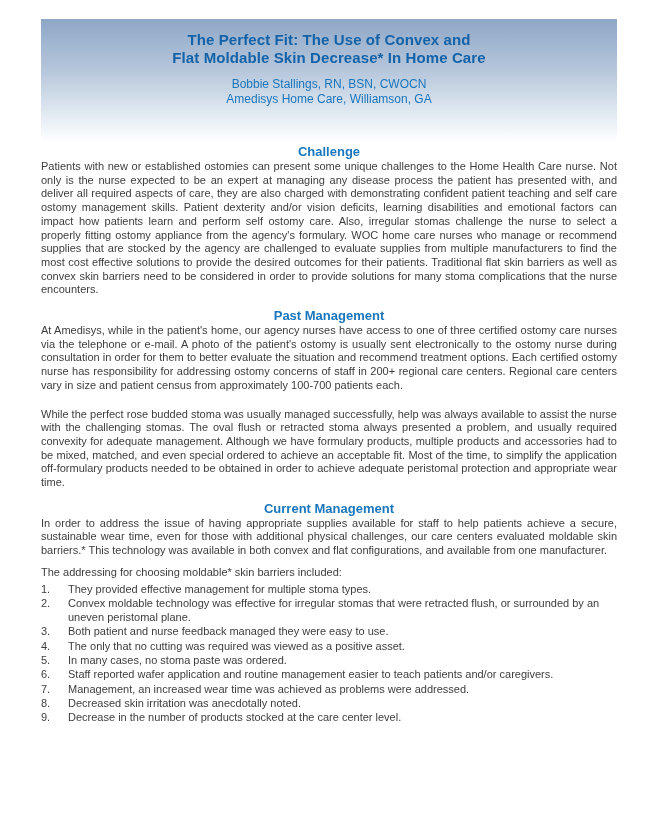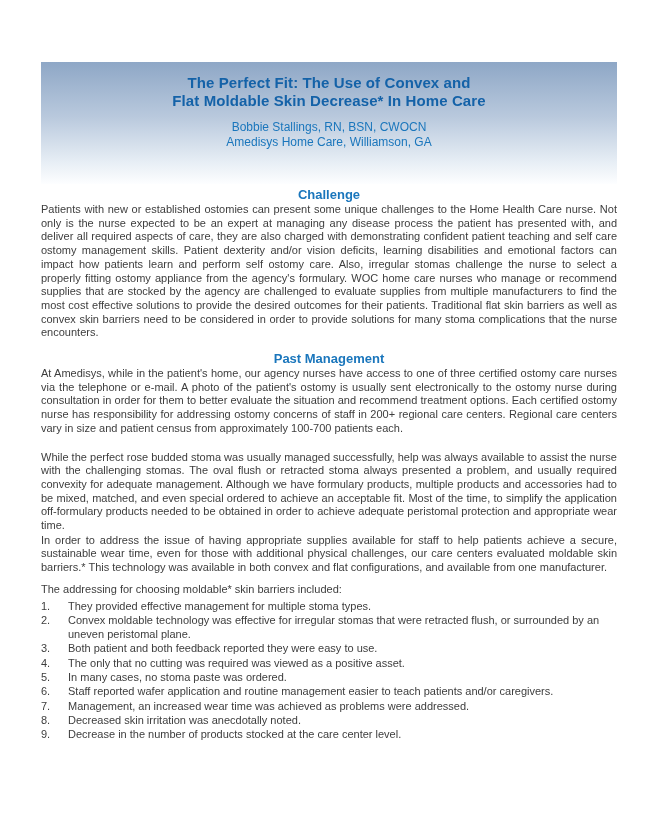--- a/index.html
+++ b/index.html
@@ -8,21 +8,21 @@
     width: 658px; height: 838px;
     font-family: "Liberation Sans", "DejaVu Sans", sans-serif;
     overflow: hidden;
   }
   .page {
     width: 658px; height: 838px;
     background: var(--page-bg, #ffffff);
     position: relative;
   }
   .header-banner {
-    margin: 62px 41px 0 41px;
+    margin: 19px 41px 0 41px;
     height: 122px;
     background: linear-gradient(to bottom,
       var(--grad-top, #8ea7c6) 0%,
       #b9c9dd 45%,
       #e7eef5 82%,
       var(--grad-bottom, #fdfeff) 100%);
     text-align: center;
     padding-top: 12px;
   }
   .poster-title {
@@ -97,36 +97,37 @@
 
   <div class="content">
 
     <h2 class="section-heading first">Challenge</h2>
     <p>Patients with new or established ostomies can present some unique challenges to the Home Health Care nurse. Not only is the nurse expected to be an expert at managing any disease process the patient has presented with, and deliver all required aspects of care, they are also charged with demonstrating confident patient teaching and self care ostomy management skills. Patient dexterity and/or vision deficits, learning disabilities and emotional factors can impact how patients learn and perform self ostomy care. Also, irregular stomas challenge the nurse to select a properly fitting ostomy appliance from the agency's formulary. WOC home care nurses who manage or recommend supplies that are stocked by the agency are challenged to evaluate supplies from multiple manufacturers to find the most cost effective solutions to provide the desired outcomes for their patients. Traditional flat skin barriers as well as convex skin barriers need to be considered in order to provide solutions for many stoma complications that the nurse encounters.</p>
 
     <h2 class="section-heading">Past Management</h2>
     <p>At Amedisys, while in the patient's home, our agency nurses have access to one of three certified ostomy care nurses via the telephone or e-mail. A photo of the patient's ostomy is usually sent electronically to the ostomy nurse during consultation in order for them to better evaluate the situation and recommend treatment options. Each certified ostomy nurse has responsibility for addressing ostomy concerns of staff in 200+ regional care centers. Regional care centers vary in size and patient census from approximately 100-700 patients each.</p>
     <p class="spaced">While the perfect rose budded stoma was usually managed successfully, help was always available to assist the nurse with the challenging stomas. The oval flush or retracted stoma always presented a problem, and usually required convexity for adequate management. Although we have formulary products, multiple products and accessories had to be mixed, matched, and even special ordered to achieve an acceptable fit. Most of the time, to simplify the application off-formulary products needed to be obtained in order to achieve adequate peristomal protection and appropriate wear time.</p>
 
+    <h2 class="section-heading">Current Management</h2>
     <p>In order to address the issue of having appropriate supplies available for staff to help patients achieve a secure, sustainable wear time, even for those with additional physical challenges, our care centers evaluated moldable skin barriers.* This technology was available in both convex and flat configurations, and available from one manufacturer.</p>
 
     <p class="rationale-intro">The addressing for choosing moldable* skin barriers included:</p>
 
     <ol class="rationale-list">
         <li>
           <span class="num">1.</span>
           <span class="txt">They provided effective management for multiple stoma types.</span>
         </li>
         <li>
           <span class="num">2.</span>
           <span class="txt">Convex moldable technology was effective for irregular stomas that were retracted flush, or surrounded by an uneven peristomal plane.</span>
         </li>
         <li>
           <span class="num">3.</span>
-          <span class="txt">Both patient and both feedback reported they were easy to use.</span>
+          <span class="txt">Both patient and nurse feedback managed they were easy to use.</span>
         </li>
         <li>
           <span class="num">4.</span>
           <span class="txt">The only that no cutting was required was viewed as a positive asset.</span>
         </li>
         <li>
           <span class="num">5.</span>
           <span class="txt">In many cases, no stoma paste was ordered.</span>
         </li>
         <li>

